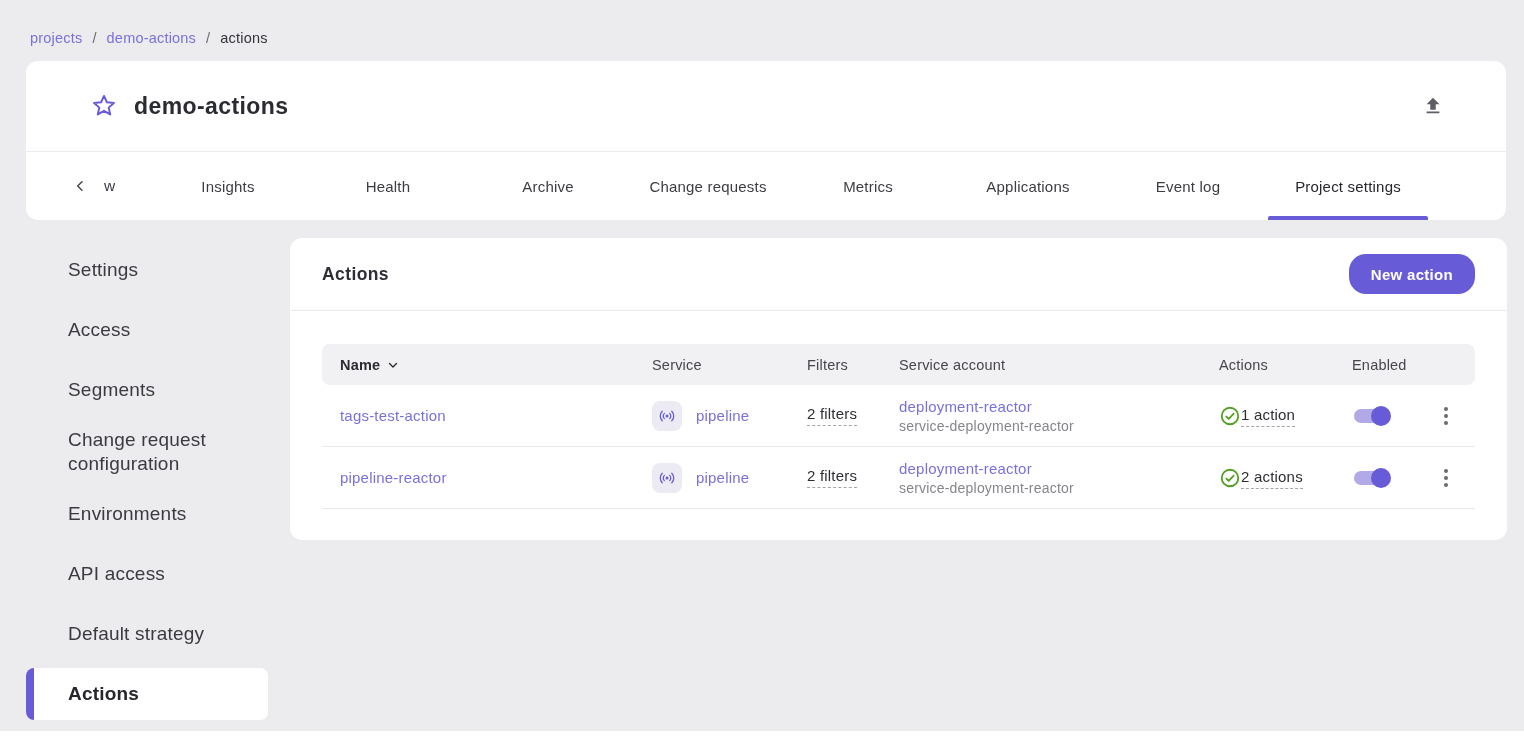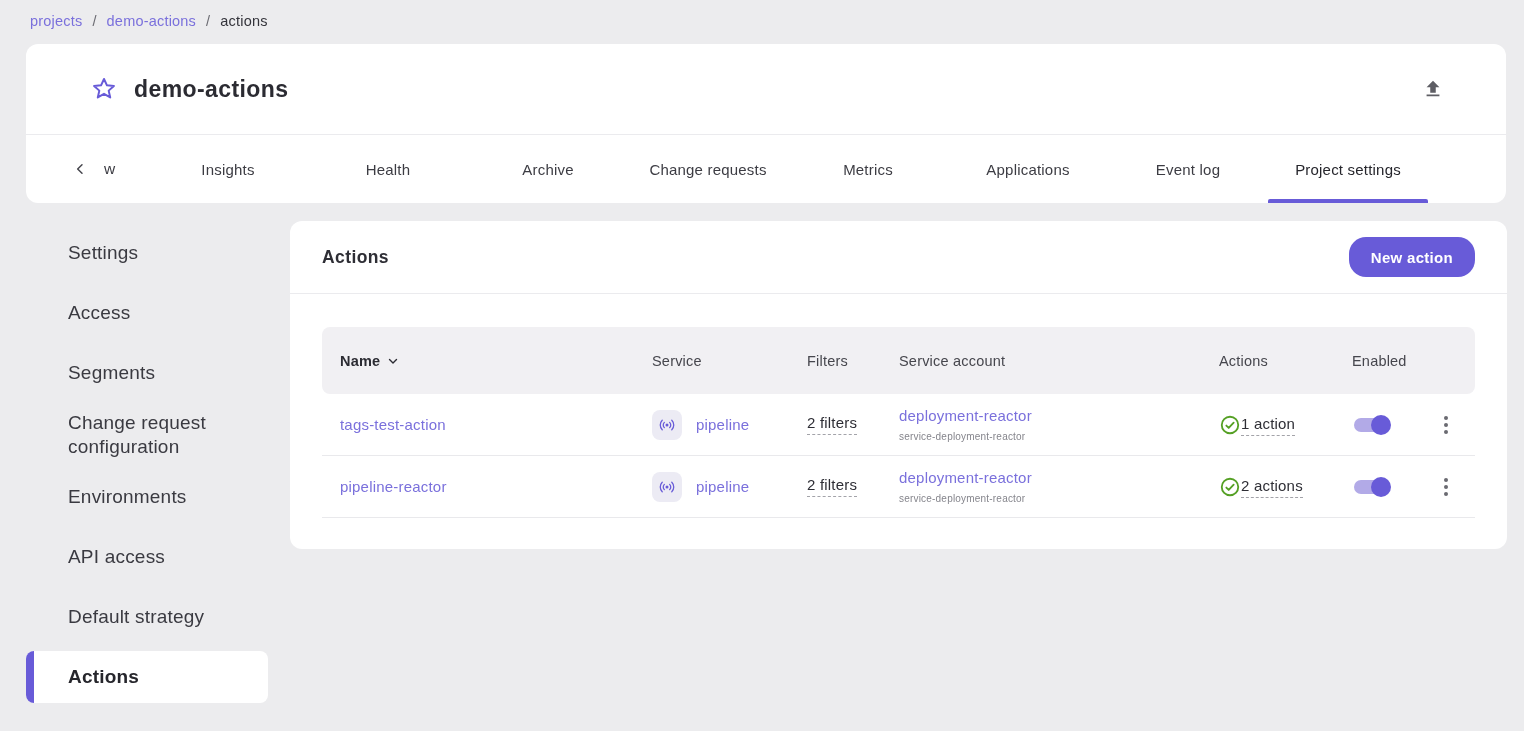--- a/index.html
+++ b/index.html
@@ -1,21 +1,21 @@
 <!DOCTYPE html>
 <html><head>
 <meta charset="utf-8">
 <style>
   * { margin:0; padding:0; box-sizing:border-box; }
   html,body { width:1524px; height:737px; background:#ffffff; }
   body { font-family:"Liberation Sans","DejaVu Sans",sans-serif; color:#2e2e35; letter-spacing:.2px; }
   .app { background:#ececee; height:731px; overflow:hidden; }
 
   
-  .breadcrumb { display:flex; align-items:center; gap:10px; padding:13px 0 0 30px; font-size:14.5px; }
+  .breadcrumb { display:flex; align-items:center; gap:10px; padding:30px 0 0 30px; font-size:14.5px; }
   .crumb-link { color:#7a70dc; text-decoration:none; cursor:pointer; }
   .crumb-sep { color:#6b6b72; }
   .crumb-current { color:#33333a; }
 
   
   .header-card { background:#fff; border-radius:12px; margin:15px 18px 0 26px; }
   .title-row { display:flex; align-items:center; height:90px; padding:0 58px 0 64px; }
   .star-btn { background:none; border:none; cursor:pointer; display:flex; align-items:center; padding:0; }
   .project-title { font-size:23px; font-weight:700; color:#2b2b32; margin-left:16px; letter-spacing:.4px; flex:1; }
   .upload-btn { background:none; border:none; cursor:pointer; display:flex; align-items:center; padding:4px; }
@@ -38,31 +38,31 @@
 
   .panel { flex:1; background:#fff; border-radius:12px; margin-left:22px; }
   .panel-header { display:flex; align-items:center; justify-content:space-between; height:72px; padding:0 32px; }
   .panel-title { font-size:17.5px; color:#2e2e35; letter-spacing:.4px; }
   .new-action-btn { background:#685bd8; color:#fff; border:none; border-radius:17px; font-family:inherit; font-size:15px; font-weight:700; letter-spacing:.3px; padding:0 22px; height:40px; cursor:pointer; }
   .panel-divider { height:1px; background:#ebebee; }
 
   
   .table-wrap { padding:33px 32px 31px 32px; }
   .trow { display:grid; grid-template-columns:330px 155px 92px 320px 133px 78px 1fr; align-items:center; }
-  .thead { background:#f1f0f3; border-radius:8px; height:67px; font-size:14.5px; color:#46464d; }
+  .thead { background:#f1f0f3; border-radius:8px; height:41px; font-size:14.5px; color:#46464d; }
   .thead .th-name { font-weight:700; color:#2b2b32; display:flex; align-items:center; gap:6px; padding-left:18px; cursor:pointer; }
   .tbody-row { min-height:62px; border-bottom:1px solid #e9e9ec; font-size:15px; }
   .link { color:#7a70dc; text-decoration:none; cursor:pointer; }
   .cell-name { padding-left:18px; }
   .cell-source { display:flex; align-items:center; gap:14px; }
   .icon-badge { width:30px; height:30px; border-radius:8px; background:#ecebf4; display:flex; align-items:center; justify-content:center; }
   .dashed { color:#2e2e35; border-bottom:1px dashed #a3a3a9; padding-bottom:3px; cursor:pointer; }
   .cell-filters span { display:inline-block; }
   .cell-sa .link { display:block; font-size:15px; margin-bottom:2px; }
-  .sa-sub { color:#85858c; font-size:10px; }
+  .sa-sub { color:#85858c; font-size:14px; }
   .cell-actions { display:flex; align-items:flex-end; }
   .toggle { width:40px; height:22px; position:relative; display:inline-block; cursor:pointer; }
   .toggle .track { position:absolute; left:2px; right:2px; top:4px; height:14px; border-radius:7px; background:#c8c2ee; }
   .toggle .thumb { position:absolute; top:1px; width:20px; height:20px; border-radius:50%; background:#aaa; transition:left .1s; left:0; }
   .toggle.on .track { background:#b2aae7; }
   .toggle.on .thumb { background:#685bd8; left:19px; }
   .kebab-btn { background:none; border:none; cursor:pointer; display:flex; flex-direction:column; align-items:center; gap:3px; padding:6px; margin-left:8px; }
   .kebab-btn .dot { width:4px; height:4px; border-radius:50%; background:#6a6a71; }
 
   .cell-enabled, .cell-kebab { display:flex; align-items:center; }

